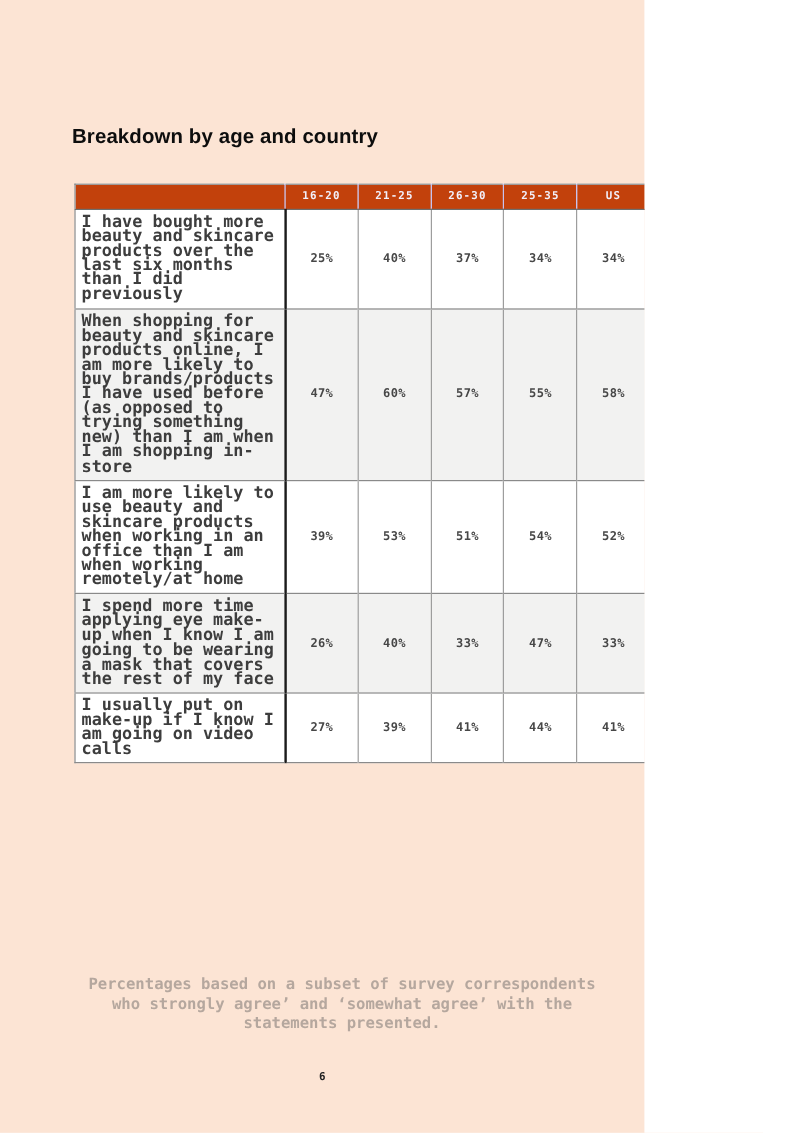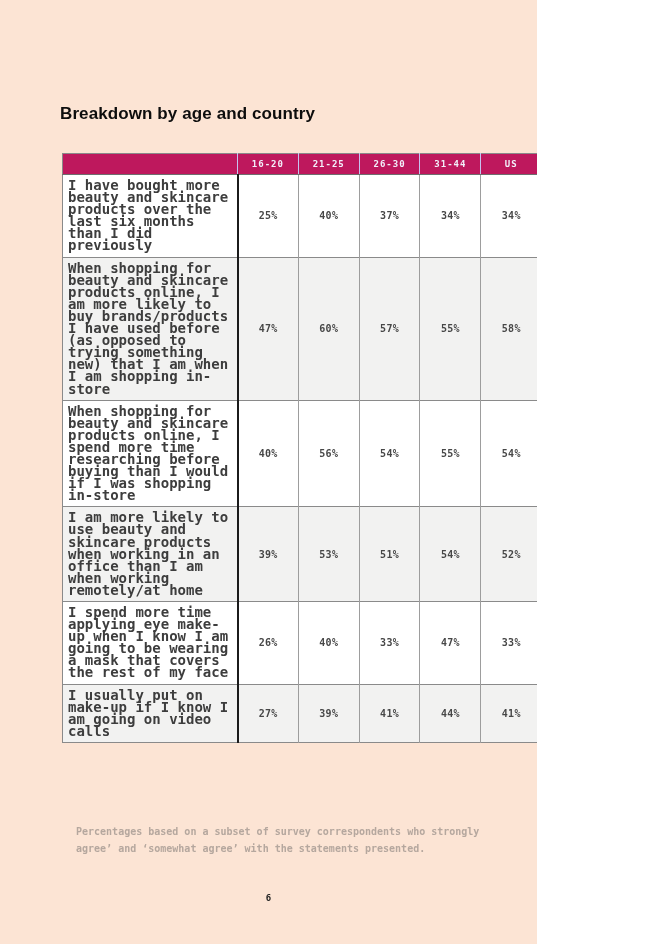--- a/index.html
+++ b/index.html
@@ -26,21 +26,21 @@
     position: absolute;
     left: 62px;
     top: 153px;
     width: 541px;
     border-collapse: collapse;
     table-layout: fixed;
     background: #ffffff;
     border: 1px solid #8a8a8a;
   }
   table.breakdown th {
-    background: #be185d;
+    background: #c2410c;
     color: #f2f0fb;
     font-size: 9px;
     font-weight: bold;
     letter-spacing: 1px;
     height: 20px;
     padding: 0;
     text-align: center;
     border-left: 1px solid #c6c2f0;
     border-bottom: 1px solid #6e6e6e;
   }
@@ -70,25 +70,26 @@
     color: #474747;
     letter-spacing: 0.3px;
   }
   td.val.first { border-left: 2px solid #1b1b1b; }
   tbody tr:nth-child(even) { background: #f2f2f1; }
   .footnote {
     position: absolute;
     left: 62px;
     top: 810px;
     width: 440px;
-    margin: 14px;
-    font-size: 10px;
+    margin: 3px;
+    font-size: 13px;
     line-height: 16.5px;
     color: #b5a79e;
     font-weight: bold;
+    text-align: center;
   }
   .page-number {
     position: absolute;
     left: 0;
     top: 893px;
     width: 100%;
     text-align: center;
     font-size: 9px;
     font-weight: bold;
     color: #222222;
@@ -101,52 +102,43 @@
 
   <h1 class="title">Breakdown by age and country</h1>
 
   <table class="breakdown">
     <thead>
       <tr>
         <th class="label-col"></th>
         <th>16-20</th>
         <th>21-25</th>
         <th>26-30</th>
-        <th>31-44</th>
+        <th>25-35</th>
         <th>US</th>
         <th>UK</th>
       </tr>
     </thead>
     <tbody>
       <tr>
         <td class="stmt">I have bought more beauty and skincare products over the last six months than I did previously</td>
         <td class="val first">25%</td>
         <td class="val">40%</td>
         <td class="val">37%</td>
         <td class="val">34%</td>
         <td class="val">34%</td>
         <td class="val">22%</td>
       </tr>
       <tr>
-        <td class="stmt">When shopping for beauty and skincare products online, I am more likely to buy brands/products I have used before (as opposed to trying something new) that I am when I am shopping in-store</td>
+        <td class="stmt">When shopping for beauty and skincare products online, I am more likely to buy brands/products I have used before (as opposed to trying something new) than I am when I am shopping in-store</td>
         <td class="val first">47%</td>
         <td class="val">60%</td>
         <td class="val">57%</td>
         <td class="val">55%</td>
         <td class="val">58%</td>
         <td class="val">53%</td>
-      </tr>
-      <tr>
-        <td class="stmt">When shopping for beauty and skincare products online, I spend more time researching before buying than I would if I was shopping in-store</td>
-        <td class="val first">40%</td>
-        <td class="val">56%</td>
-        <td class="val">54%</td>
-        <td class="val">55%</td>
-        <td class="val">54%</td>
-        <td class="val">51%</td>
       </tr>
       <tr>
         <td class="stmt">I am more likely to use beauty and skincare products when working in an office than I am when working remotely/at home</td>
         <td class="val first">39%</td>
         <td class="val">53%</td>
         <td class="val">51%</td>
         <td class="val">54%</td>
         <td class="val">52%</td>
         <td class="val">49%</td>
       </tr>

